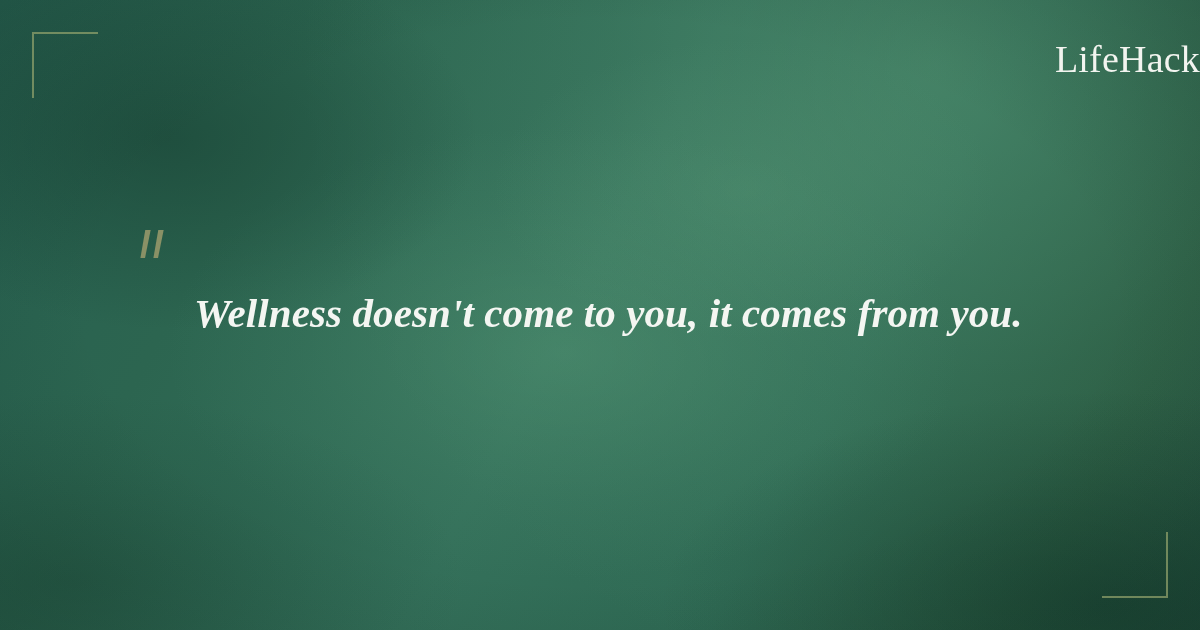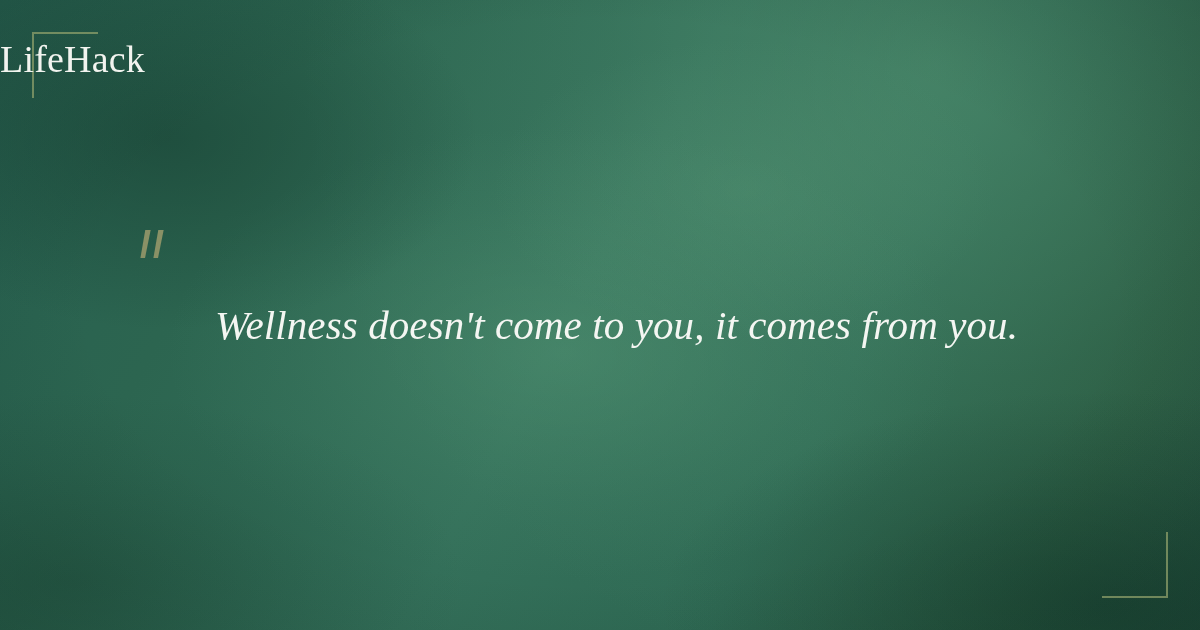--- a/index.html
+++ b/index.html
@@ -94,52 +94,51 @@
     border-right: 2px solid rgba(150,165,110,0.70);
     border-bottom: 2px solid rgba(150,165,110,0.70);
   }
 
   
   .logo {
     position: absolute;
     top: 40px;
     left: 0;
     width: 100%;
-    text-align: left;
+    text-align: right;
     color: #f2f4ef;
     font-size: 38px;
     line-height: 1.05;
     letter-spacing: 0.2px;
     font-weight: 400;
     font-family: "Liberation Serif", "DejaVu Serif", serif;
   }
 
   
   .quote-mark {
     position: absolute;
     left: 136px;
     top: 224px;
     width: 44px;
     height: 44px;
   }
 
   
   .quote-text {
     position: absolute;
-    left: 215px;
+    left: 194px;
     top: 288px;
     width: 860px;
     color: #f4f6f2;
     font-size: 41px;
     line-height: 1.25;
     font-style: italic;
-    font-weight: 400;
+    font-weight: 700;
     letter-spacing: 0.1px;
     font-family: "Liberation Serif", "DejaVu Serif", serif;
-    margin-top: 12px;
   }
 </style>
 </head>
 <body>
 
 <div class="card">
 
   <div class="bg-base"></div>
   <div class="bg-glow-a"></div>
   <div class="bg-glow-b"></div>

